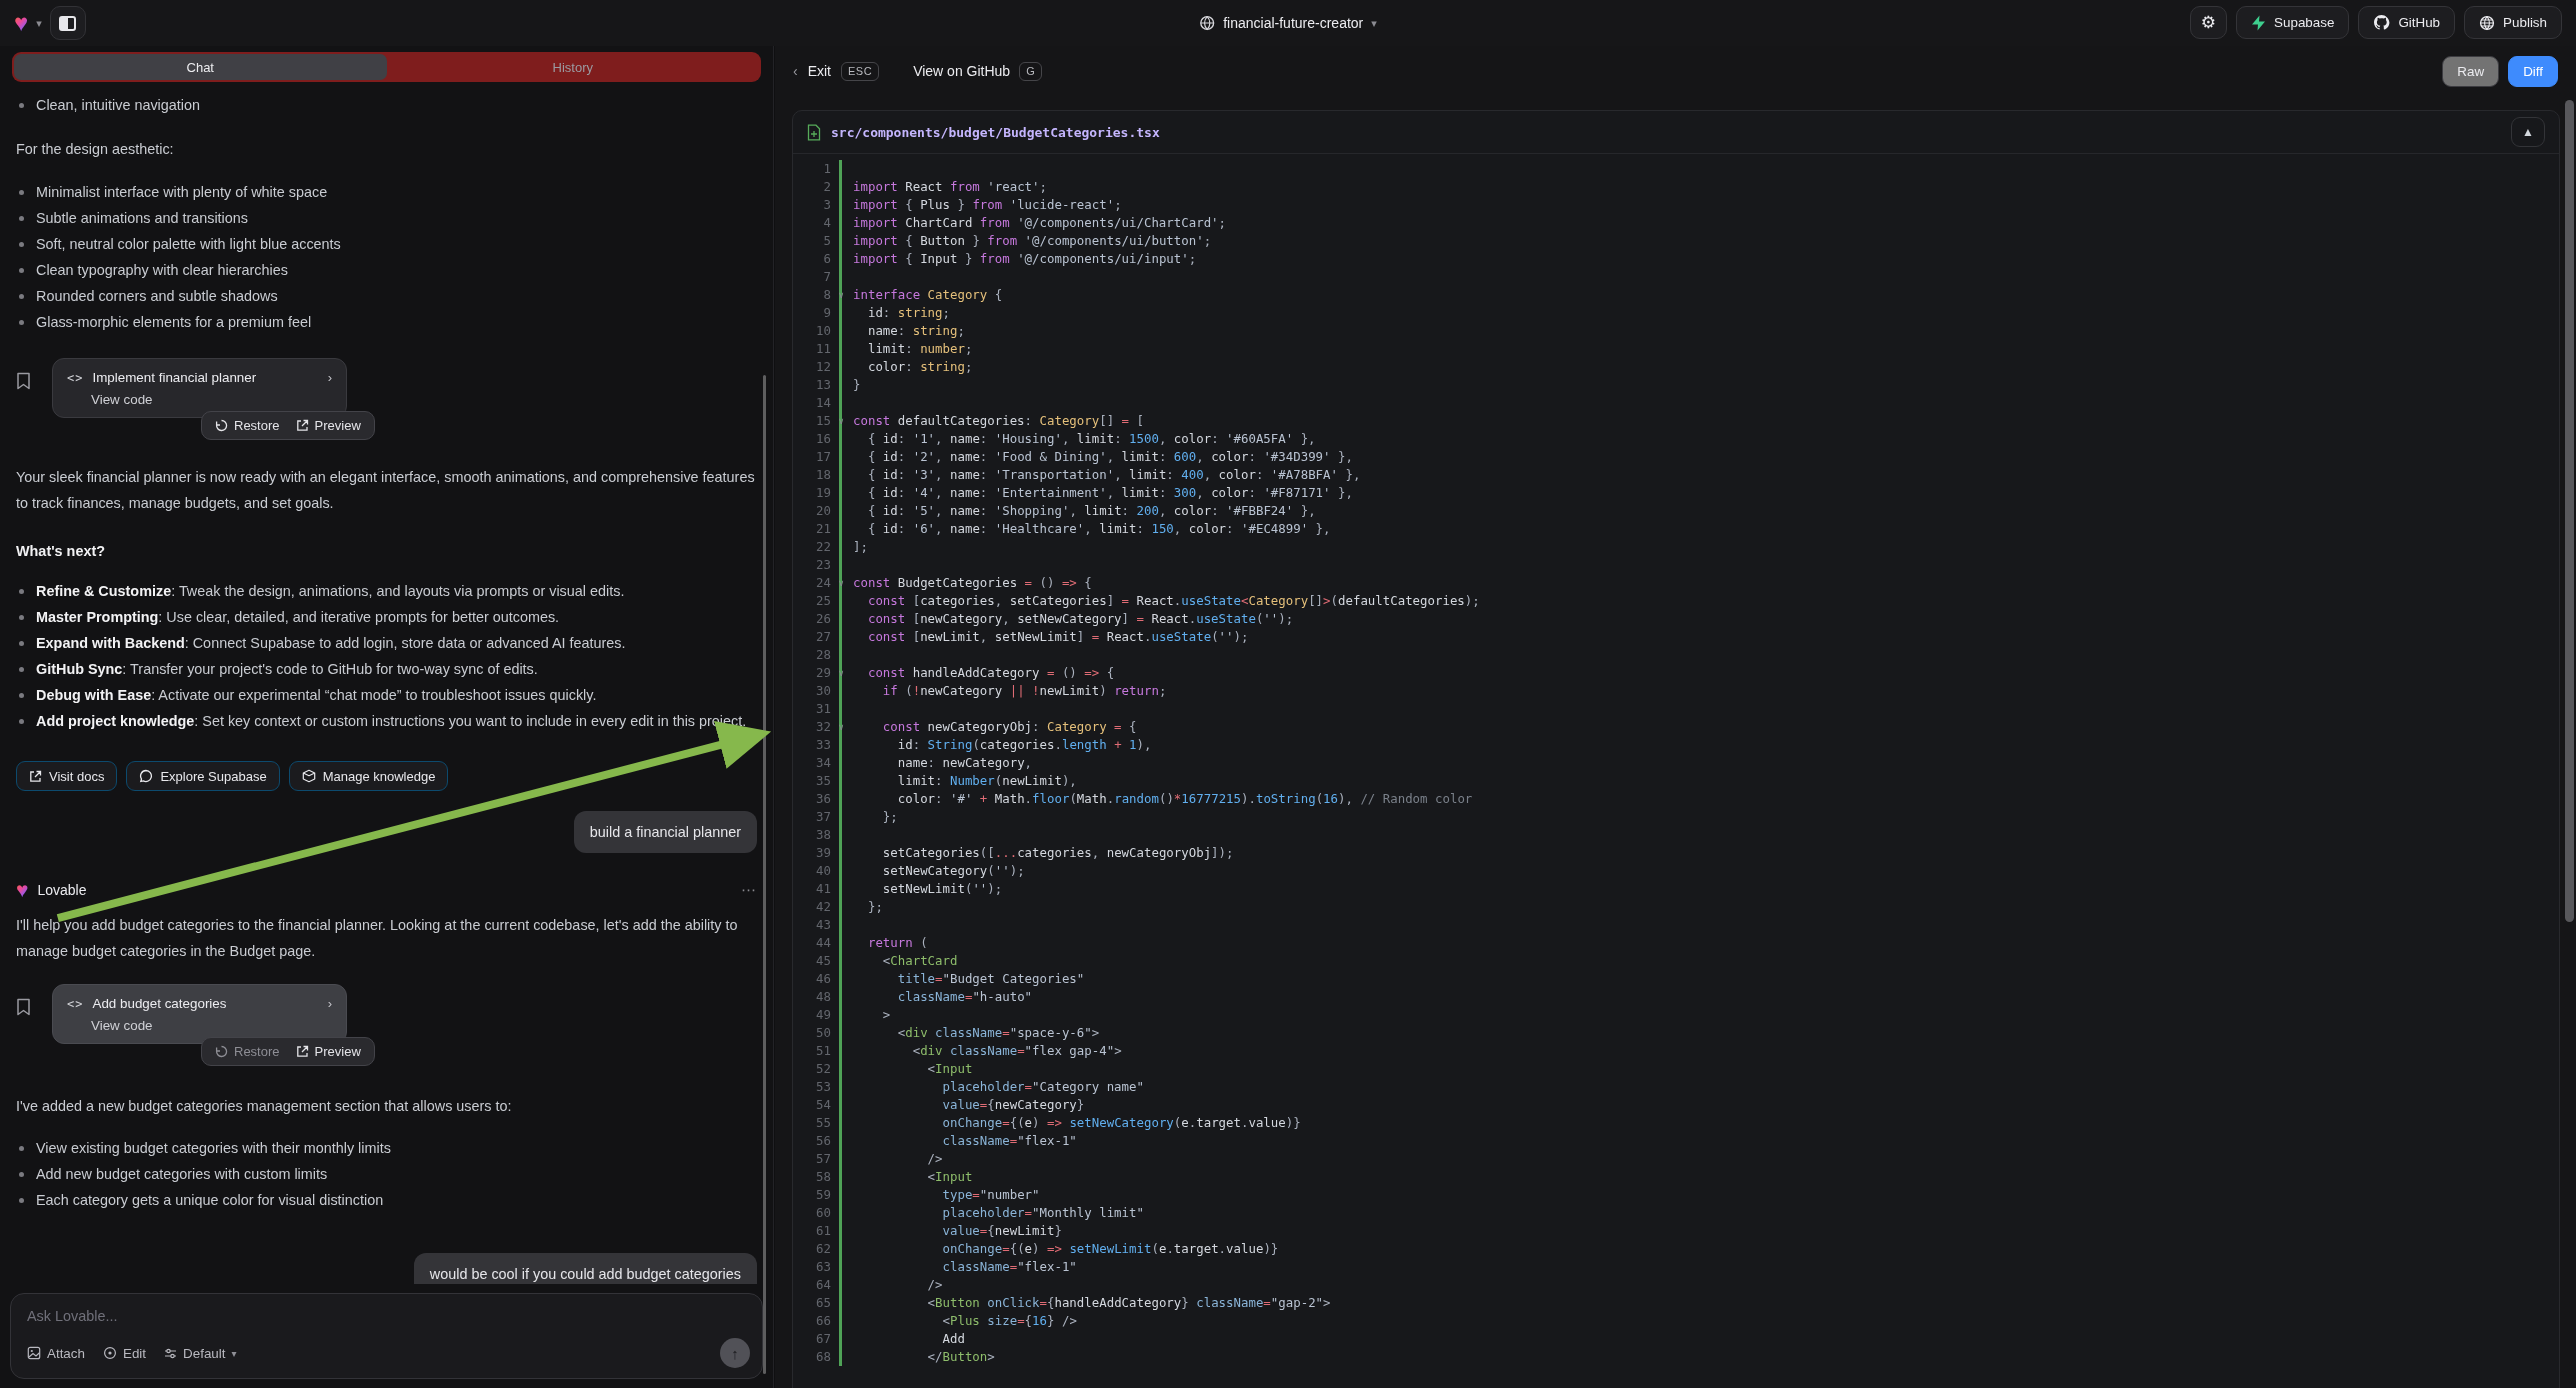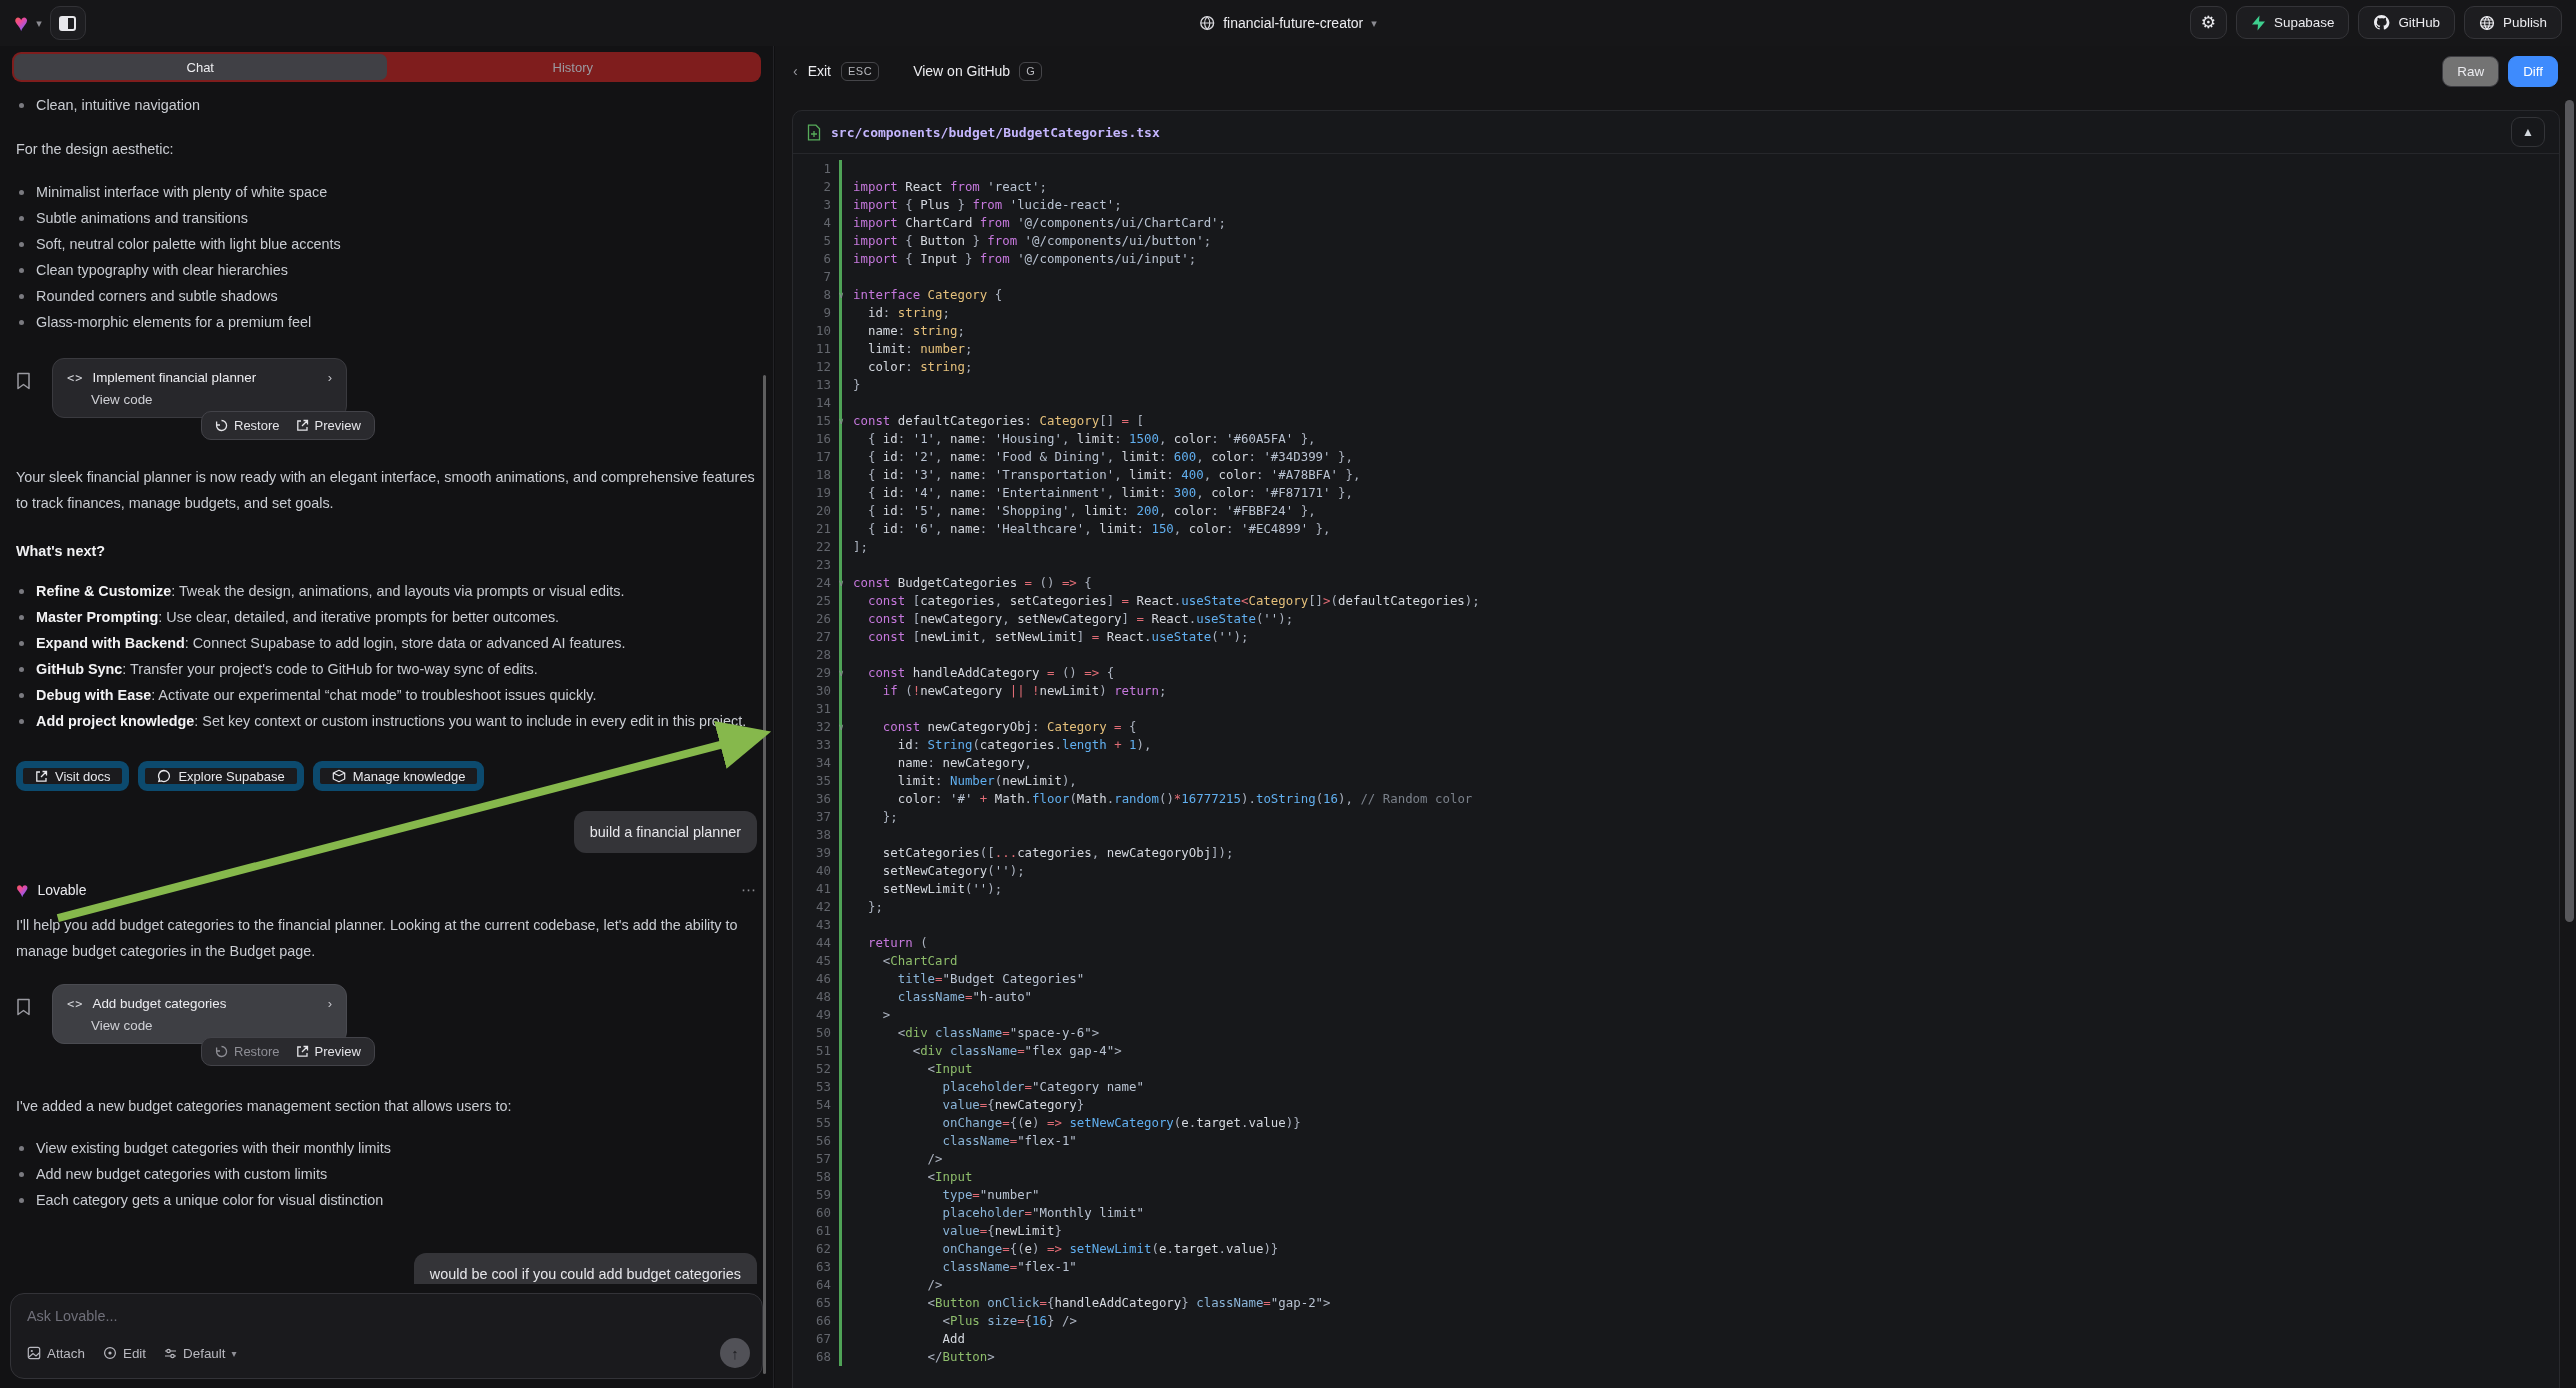--- a/index.html
+++ b/index.html
@@ -47,21 +47,21 @@
   .ec-top { display:flex; align-items:center; gap:9px; color:#ececf0; font-size:13.4px; }
   .ec-code { font-family:"DejaVu Sans Mono", monospace; font-size:12px; color:#d2d3d8; letter-spacing:1px; }
   .ec-chev { margin-left:auto; color:#c3c3c9; font-size:13px; }
   .ec-sub { margin:7px 0 0 24px; color:#cfd0d5; font-size:13.4px; }
   .pill { position:relative; margin:-15px 0 0 149px; z-index:2; display:inline-flex; align-items:center; gap:16px;
           background:#2a2a2e; border:1px solid #434349; border-radius:10px; padding:6px 13px; width:max-content; }
   .pill .act { display:flex; align-items:center; gap:6px; color:#e4e4e8; font-size:13px; cursor:pointer; }
   .pill .act.dim { color:#8e8e95; }
 
   .chips { display:flex; gap:9px; }
-  .chip { display:flex; align-items:center; gap:7px; height:30px; padding:0 12px; border:7px solid #0c4a6e;
+  .chip { display:flex; align-items:center; gap:7px; height:30px; padding:0 12px; border:1px solid #0c4a6e;
           border-radius:9px; background:#1b1b1e; color:#e8e8ec; font-size:13px; cursor:pointer; }
 
   .bubble { background:#343438; color:#e6e6ea; font-size:14.4px; line-height:20px; border-radius:12px;
             padding:11px 16px; width:max-content; max-width:558px; margin-left:auto; }
   .lov-row { display:flex; align-items:center; gap:9px; }
   .lov-name { color:#ececf0; font-size:14px; }
   .more { margin-left:auto; color:#8a8a90; font-size:15px; letter-spacing:1px; cursor:pointer; }
 
   .chat-sb { position:absolute; right:7px; top:329px; width:3px; height:999px; background:rgba(255,255,255,.32); border-radius:2px; }
 

